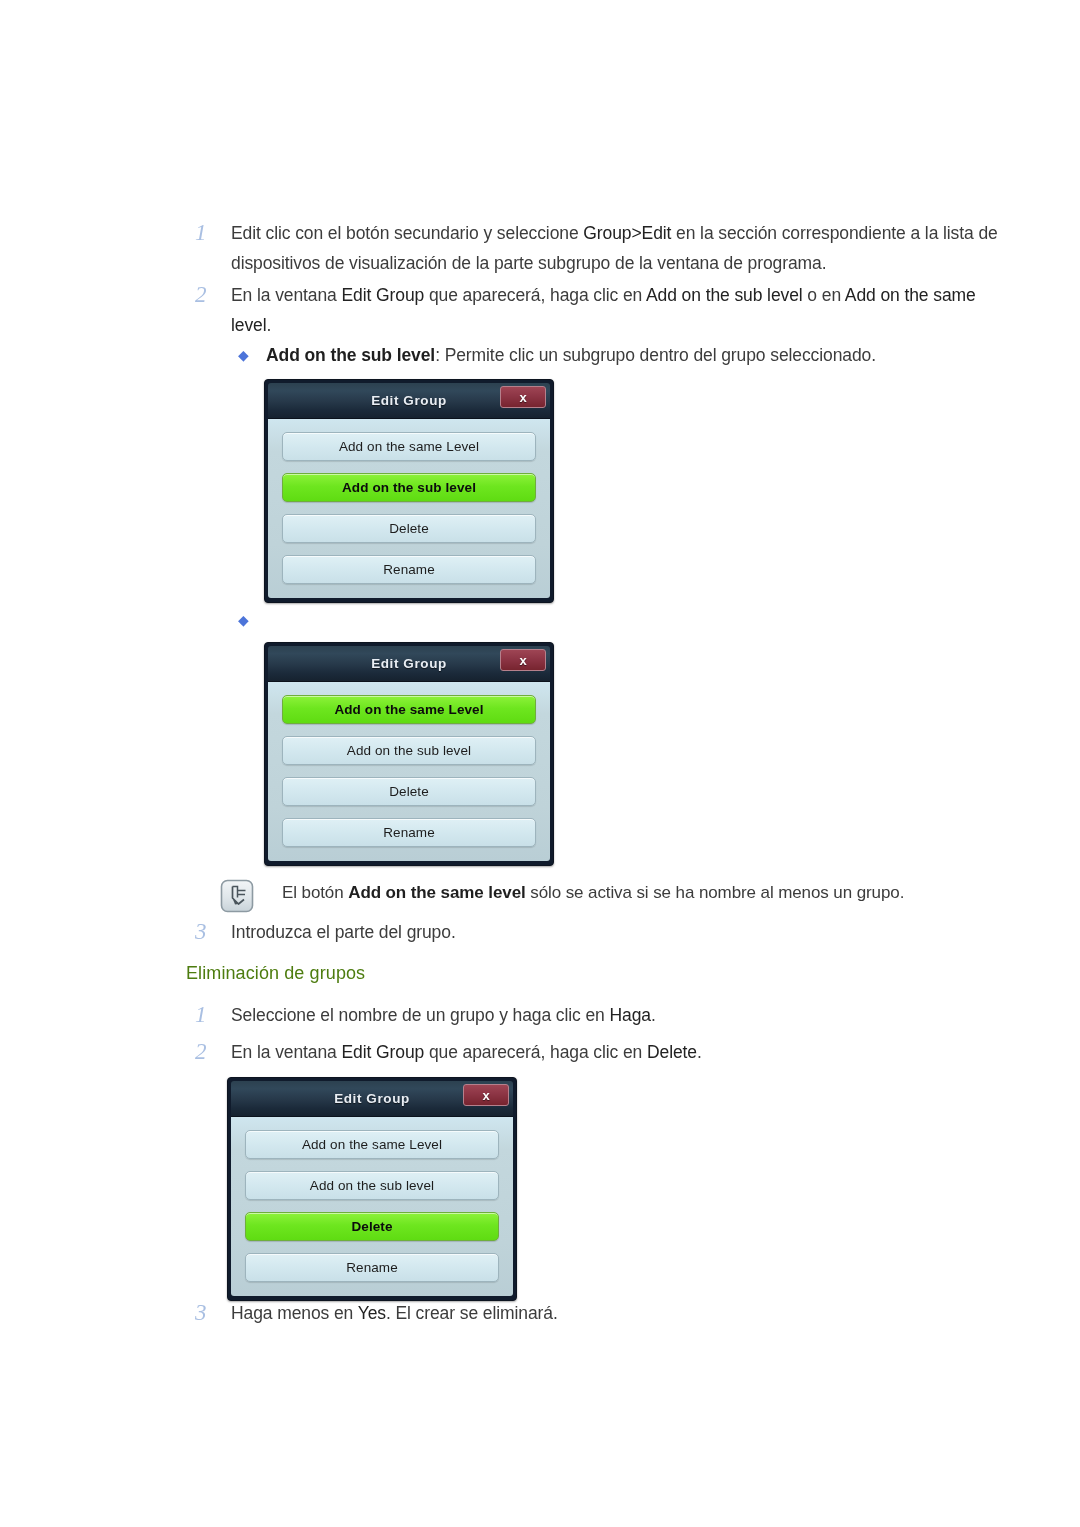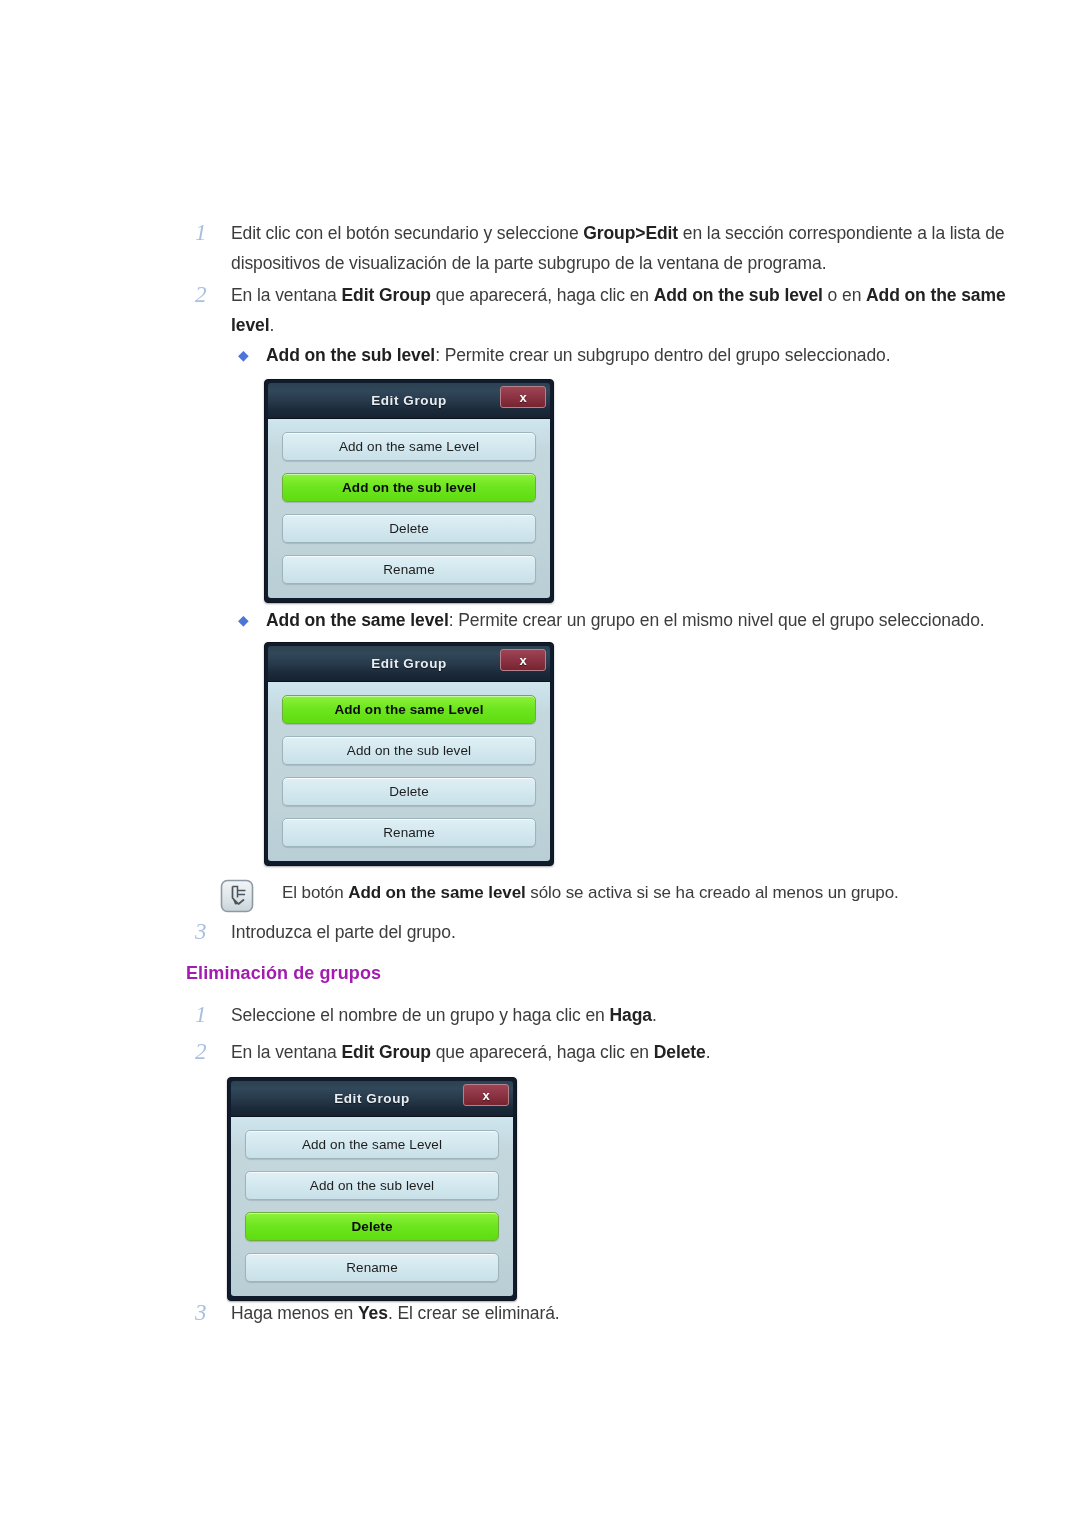--- a/index.html
+++ b/index.html
@@ -34,21 +34,21 @@
     font-family: "Liberation Serif", serif;
     font-weight: 400;
   }
   .step-body {
     flex: 1 1 auto;
     font-size: 17.5px;
     line-height: 30px;
     color: #3c3c3c;
     letter-spacing: -0.1px;
   }
-  .step-body b { font-weight: bold; color: #222; }
+  .step-body b { font-weight: normal; color: #222; }
 
   .bullet-row {
     display: flex;
     align-items: flex-start;
     margin-left: 48px;
   }
   .bullet-dot {
     flex: 0 0 32px;
     color: #4c74d9;
     font-size: 14px;
@@ -59,22 +59,22 @@
     font-size: 17.5px;
     line-height: 30px;
     color: #3c3c3c;
     letter-spacing: -0.1px;
   }
   .bullet-text b { font-weight: bold; color: #1f1f1f; }
 
   
   .section-heading {
     font-size: 18px;
-    font-weight: bold;
-    color: #a21caf;
+    font-weight: normal;
+    color: #4d7c0f;
     letter-spacing: 0.1px;
   }
 
   
   .note {
     display: flex;
     align-items: flex-start;
   }
   .note-icon {
     flex: 0 0 34px;
@@ -174,39 +174,38 @@
     <div class="step-body"><span>Edit clic con el botón secundario y seleccione </span><b>Group&gt;Edit</b><span> en la sección correspondiente a la lista de dispositivos de visualización de la parte subgrupo de la ventana de programa.</span></div>
   </div>
 
   <div class="step" style="position:absolute; left:186px; top:280px; width:820px;">
     <div class="step-num">2</div>
     <div class="step-body"><span>En la ventana </span><b>Edit Group</b><span> que aparecerá, haga clic en </span><b>Add on the sub level</b><span> o en </span><b>Add on the same level</b><span>.</span></div>
   </div>
 
   <div class="bullet-row" style="position:absolute; left:186px; top:340px; width:830px;">
     <div class="bullet-dot">◆</div>
-    <div class="bullet-text"><b>Add on the sub level</b><span>: Permite crear un subgrupo dentro del grupo seleccionado.</span></div>
+    <div class="bullet-text"><b>Add on the sub level</b><span>: Permite clic un subgrupo dentro del grupo seleccionado.</span></div>
   </div>
 
   <div class="dialog" style="left:264px; top:379px;">
     <div class="dlg-titlebar">
       <span class="dlg-title">Edit Group</span>
       <span class="dlg-close">x</span>
     </div>
     <div class="dlg-body">
       <div class="dlg-btn">Add on the same Level</div>
       <div class="dlg-btn highlight">Add on the sub level</div>
       <div class="dlg-btn">Delete</div>
       <div class="dlg-btn">Rename</div>
     </div>
   </div>
 
   <div class="bullet-row" style="position:absolute; left:186px; top:605px; width:840px;">
     <div class="bullet-dot">◆</div>
-    <div class="bullet-text"><b>Add on the same level</b><span>: Permite crear un grupo en el mismo nivel que el grupo seleccionado.</span></div>
   </div>
 
   <div class="dialog" style="left:264px; top:642px;">
     <div class="dlg-titlebar">
       <span class="dlg-title">Edit Group</span>
       <span class="dlg-close">x</span>
     </div>
     <div class="dlg-body">
       <div class="dlg-btn highlight">Add on the same Level</div>
       <div class="dlg-btn">Add on the sub level</div>
@@ -226,21 +225,21 @@
           </linearGradient>
         </defs>
         <rect x="1.5" y="1.5" width="31" height="31" rx="6" ry="6" fill="url(#ngrad)" stroke="#8d9aa2" stroke-width="1.6"></rect>
         <path d="M12.5 7.5 L12.5 19 L18.5 25 L24 20.5" fill="none" stroke="#4a555c" stroke-width="1.7" stroke-linejoin="round"></path>
         <path d="M12.5 7.5 L17.5 7.5 L17.5 18.5" fill="none" stroke="#4a555c" stroke-width="1.5"></path>
         <path d="M17.6 11.5 L25.5 11.5" stroke="#4a555c" stroke-width="1.5"></path>
         <path d="M17.6 15.5 L25.0 15.5" stroke="#4a555c" stroke-width="1.5"></path>
         <path d="M12.5 19 L18.5 25 L15.0 25.5 Z" fill="#4a555c"></path>
       </svg>
     </div>
-    <div class="note-text"><span>El botón </span><b>Add on the same level</b><span> sólo se activa si se ha creado al menos un grupo.</span></div>
+    <div class="note-text"><span>El botón </span><b>Add on the same level</b><span> sólo se activa si se ha nombre al menos un grupo.</span></div>
   </div>
 
   <div class="step" style="position:absolute; left:186px; top:917px; width:820px;">
     <div class="step-num">3</div>
     <div class="step-body"><span>Introduzca el parte del grupo.</span></div>
   </div>
 
   <div class="section-heading" style="position:absolute; left:186px; top:963px;">Eliminación de grupos</div>
 
   <div class="step" style="position:absolute; left:186px; top:1000px; width:820px;">

